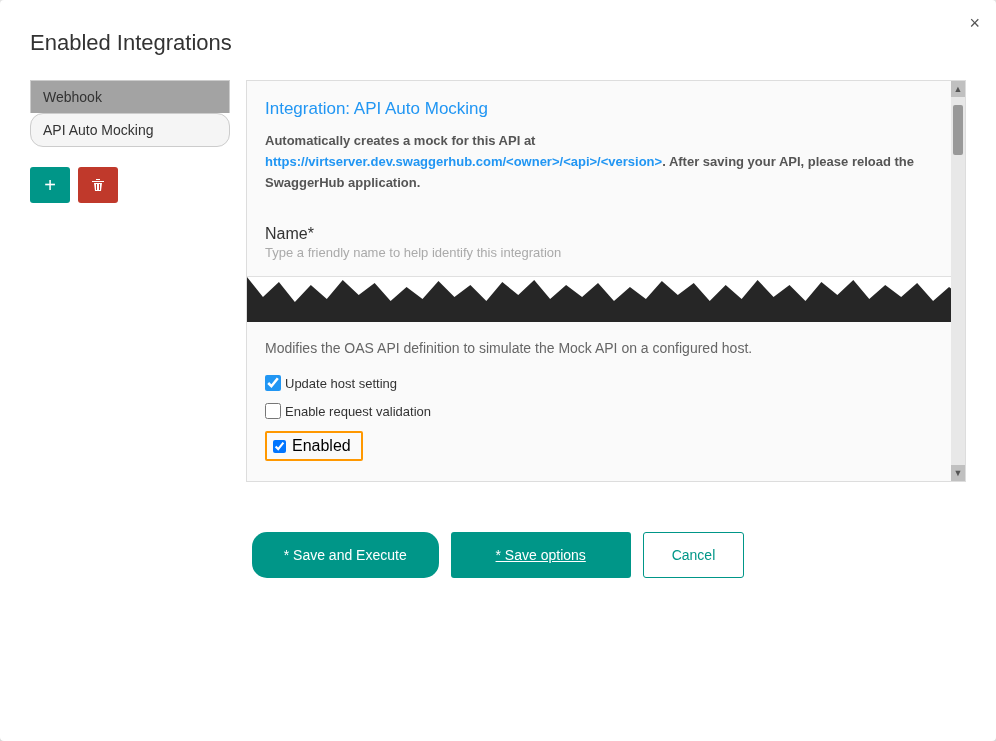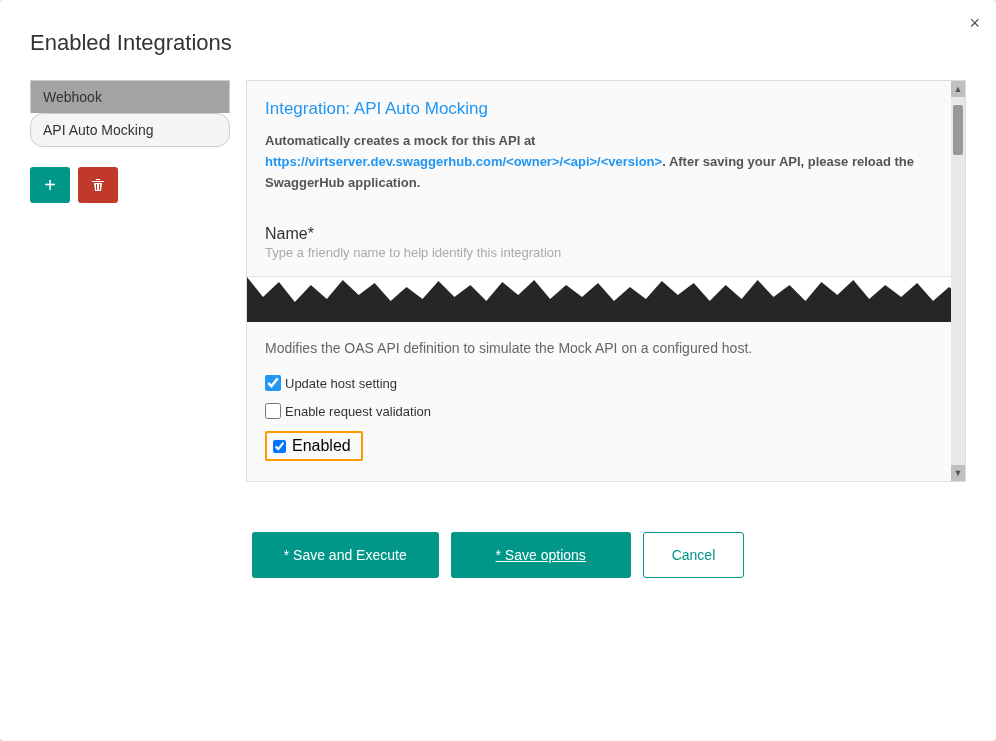--- a/index.html
+++ b/index.html
@@ -115,21 +115,21 @@
       gap: 12px;
       margin-top: 30px;
       padding-top: 20px;
     }
     .btn-save-execute {
       background: #009688;
       color: white;
       border: none;
       padding: 14px 32px;
       font-size: 14px;
-      border-radius: 3px;
+      border-radius: 15px;
       cursor: pointer;
       min-width: 180px;
     }
     .btn-save-options {
       background: #009688;
       color: white;
       border: none;
       padding: 14px 28px;
       font-size: 14px;
       border-radius: 3px;

